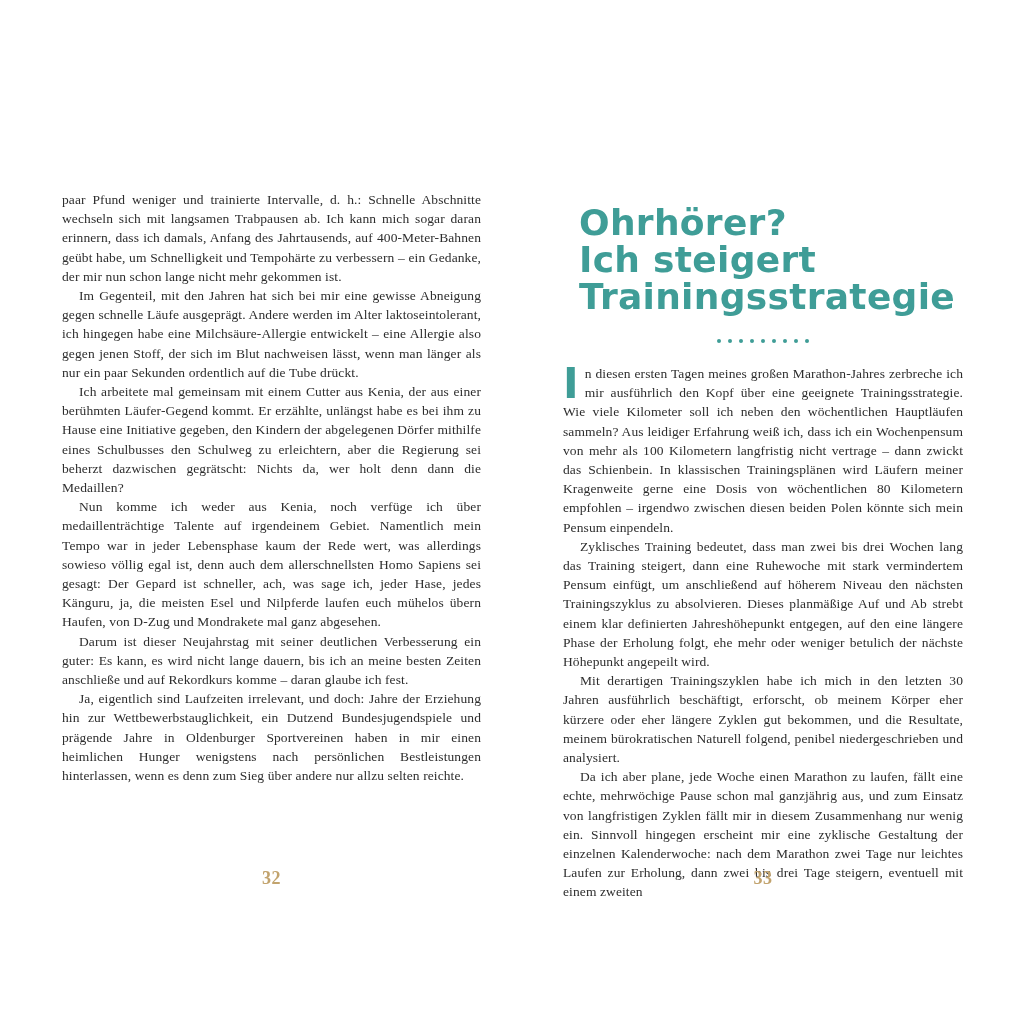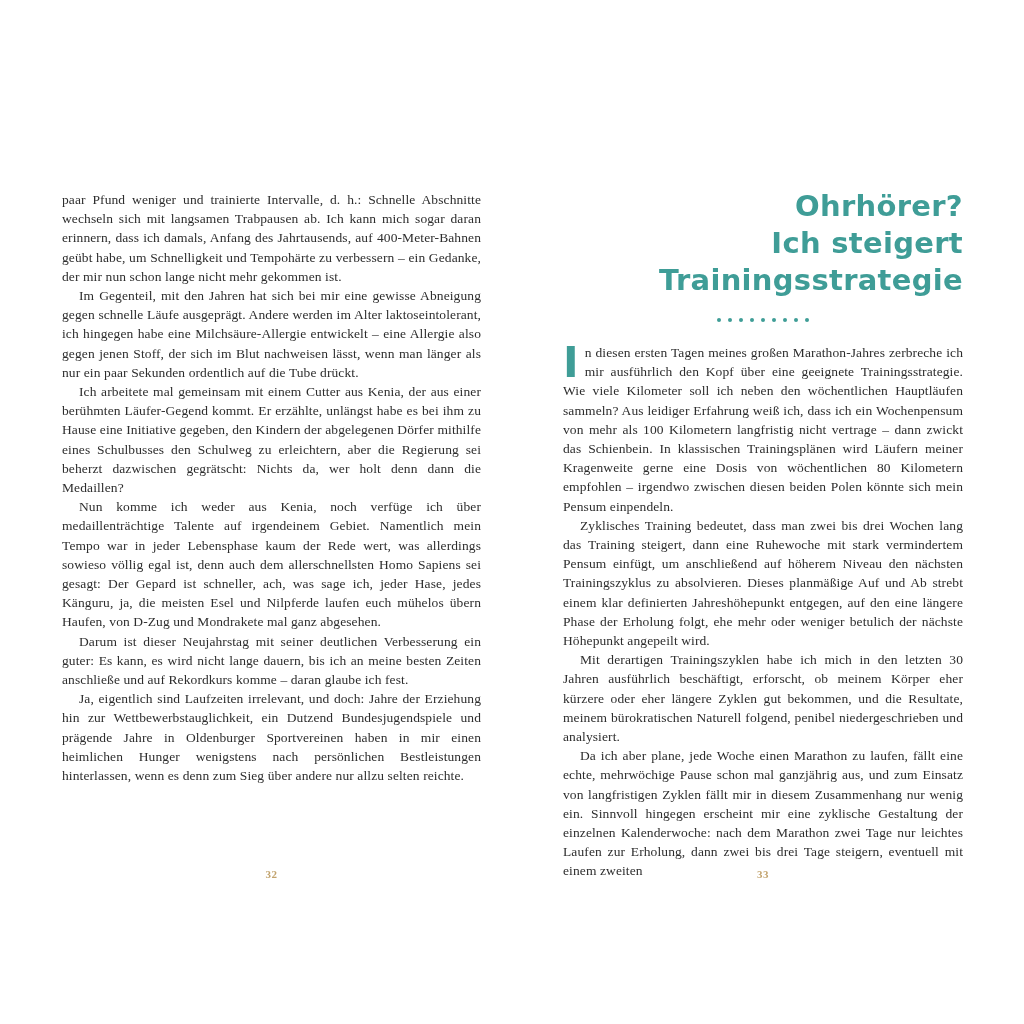--- a/index.html
+++ b/index.html
@@ -22,26 +22,26 @@
     line-height:19.2px;
     text-align:justify;
     color:var(--ink);
     letter-spacing:0.1px;
   }
   .text-col p.indent{text-indent:17px;}
   .text-col p.noindent{text-indent:0;}
 
   
   .chapter-title{
-    margin:0;
+    margin:16px;
     font-family:"DejaVu Sans","Liberation Sans",sans-serif;
     font-weight:700;
-    font-size:29px;
+    font-size:36px;
     line-height:37px;
-    text-align:right;
+    text-align:left;
     color:var(--accent);
     letter-spacing:0.3px;
   }
   .chapter-title span{display:block;}
 
   
   .dots{margin-top:11px;height:6px;text-align:center;}
   .dots i{
     display:inline-block;width:4px;height:4px;border-radius:50%;
     background:var(--accent);margin:0 3.5px;vertical-align:middle;
@@ -55,21 +55,21 @@
     font-weight:700;
     font-size:42px;
     line-height:37px;
     color:var(--accent);
     margin:1px 6px 0 0;
   }
 
   
   .page-num{
     position:absolute;top:868px;
-    font-size:11px;font-weight:700;
+    font-size:18px;font-weight:700;
     color:var(--gold);
     text-align:center;
     letter-spacing:0.5px;
   }
   .page-num.left{left:62px;width:419px;}
   .page-num.right{left:563px;width:400px;}
 </style>
 </head>
 <body>
 

